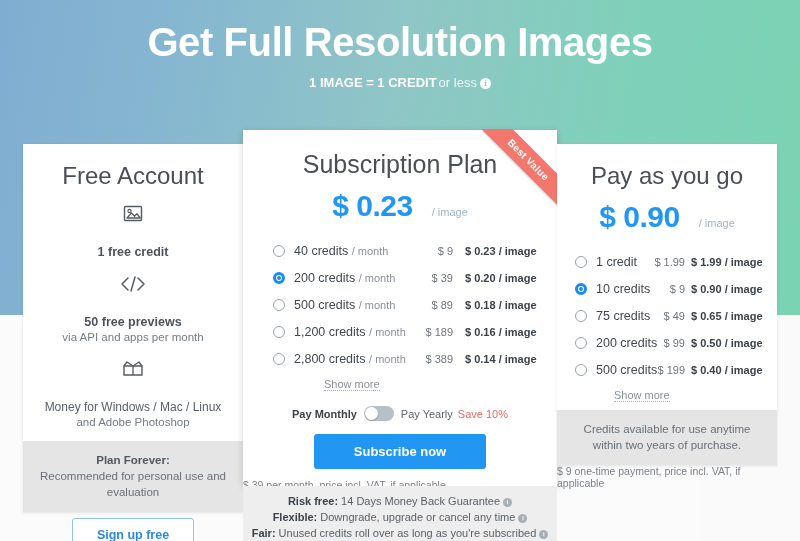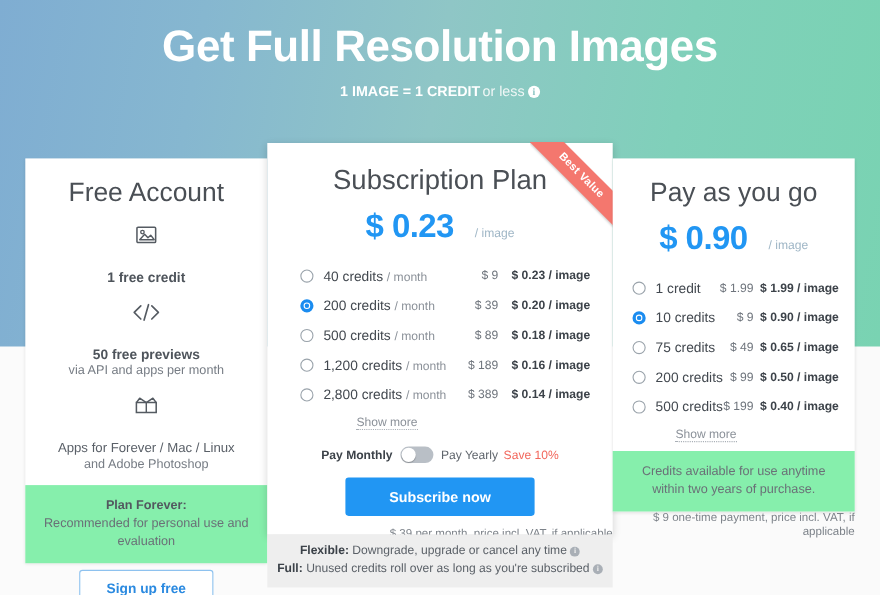--- a/index.html
+++ b/index.html
@@ -130,21 +130,21 @@
     font-size: 12.5px;
     font-weight: bold;
     text-align: center;
     cursor: pointer;
     font-family: "Liberation Sans", sans-serif;
   }
   .card-footer {
     position: absolute;
     left: 0; bottom: 0;
     width: 100%;
-    background: #86efac;
+    background: #e5e5e5;
     text-align: center;
     padding: 11px 0 12px;
     box-sizing: border-box;
   }
   .card-footer .f-b { font-size: 11.5px; color: #52585f; font-weight: bold; display:block; line-height: 16px;}
   .card-footer .f-t { font-size: 11.5px; color: #6a7077; display:block; line-height: 16px;}
 
   
   .plan-list { margin-top: 14px; }
   .card-mid .plan-list { padding: 0 30px; }
@@ -259,21 +259,21 @@
     border: none;
     border-radius: 3px;
     color: #ffffff;
     font-size: 13px;
     font-weight: bold;
     text-align: center;
     cursor: pointer;
     font-family: "Liberation Sans", sans-serif;
   }
   .fineprint {
-    text-align: right;
+    text-align: left;
     font-size: 10.5px;
     color: #7d838a;
     margin-top: 10px;
   }
 
   
   .ribbon {
     position: absolute;
     right: -1px; top: -1px;
     width: 76px; height: 78px;
@@ -383,21 +383,21 @@
     </div>
 
     <div class="feature">
       <span class="ico">
         <svg width="26" height="20" viewBox="0 0 26 20">
             <path d="M4 7h18v9H4z" fill="none" stroke="#555b62" stroke-width="1.4"></path>
             <path d="M13 7v9" fill="none" stroke="#555b62" stroke-width="1.3"></path>
             <path d="M4 7l3-4 6 4M22 7l-3-4-6 4" fill="none" stroke="#555b62" stroke-width="1.4" stroke-linejoin="round"></path>
           </svg>
       </span>
-      <span class="f-main reg">Apps for Forever / Mac / Linux</span>
+      <span class="f-main reg">Money for Windows / Mac / Linux</span>
       <span class="f-sub">and Adobe Photoshop</span>
     </div>
 
     <div class="feature">
       <span class="ico">
         <svg width="26" height="20" viewBox="0 0 26 20">
             <path d="M4 7h6l9-4v14l-9-4H4z" fill="none" stroke="#555b62" stroke-width="1.4" stroke-linejoin="round"></path>
             <path d="M7 13v4h3v-4" fill="none" stroke="#555b62" stroke-width="1.3"></path>
             <path d="M21 8v4" fill="none" stroke="#555b62" stroke-width="1.4" stroke-linecap="round"></path>
           </svg>
@@ -523,22 +523,26 @@
     <div class="fineprint">$ 9 one-time payment, price incl. VAT, if applicable</div>
 
     <div class="card-footer">
       <span class="f-t">Credits available for use anytime</span>
       <span class="f-t">within two years of purchase.</span>
     </div>
   </div>
 
   <div class="guarantees">
     <div class="g-line">
+      <b>Risk free:</b>
+      <span>14 Days Money Back Guarantee</span><span class="g-info">i</span>
+    </div>
+    <div class="g-line">
       <b>Flexible:</b>
       <span>Downgrade, upgrade or cancel any time</span><span class="g-info">i</span>
     </div>
     <div class="g-line">
-      <b>Full:</b>
+      <b>Fair:</b>
       <span>Unused credits roll over as long as you're subscribed</span><span class="g-info">i</span>
     </div>
   </div>
 
 </div>
 
 </body></html>

